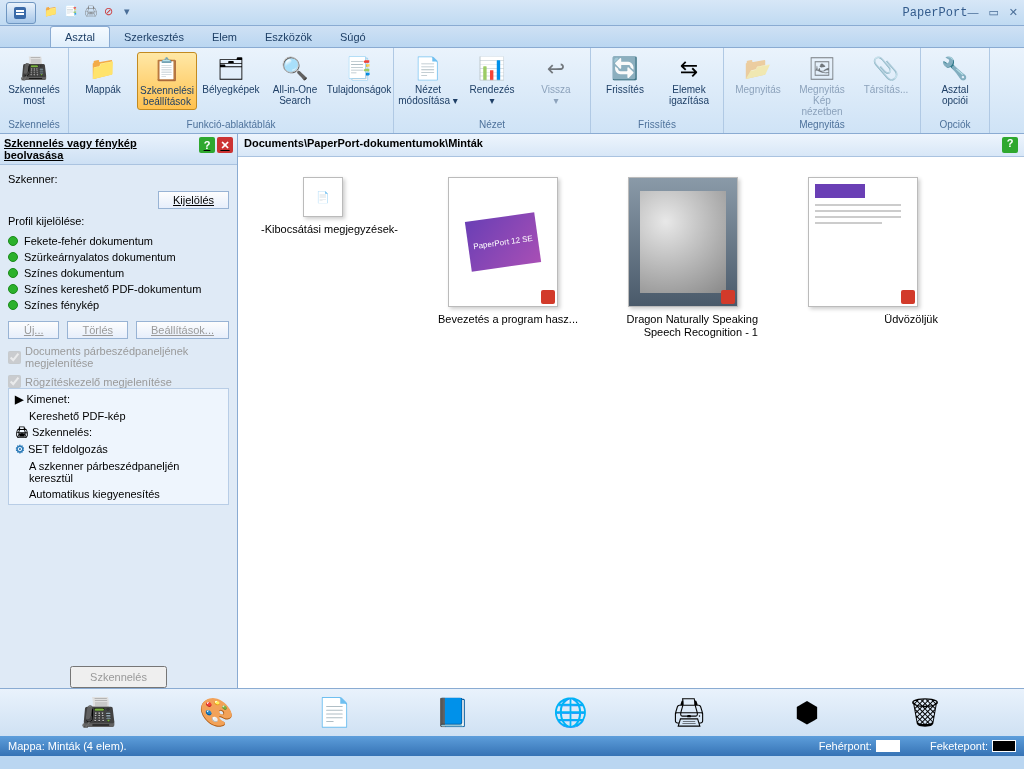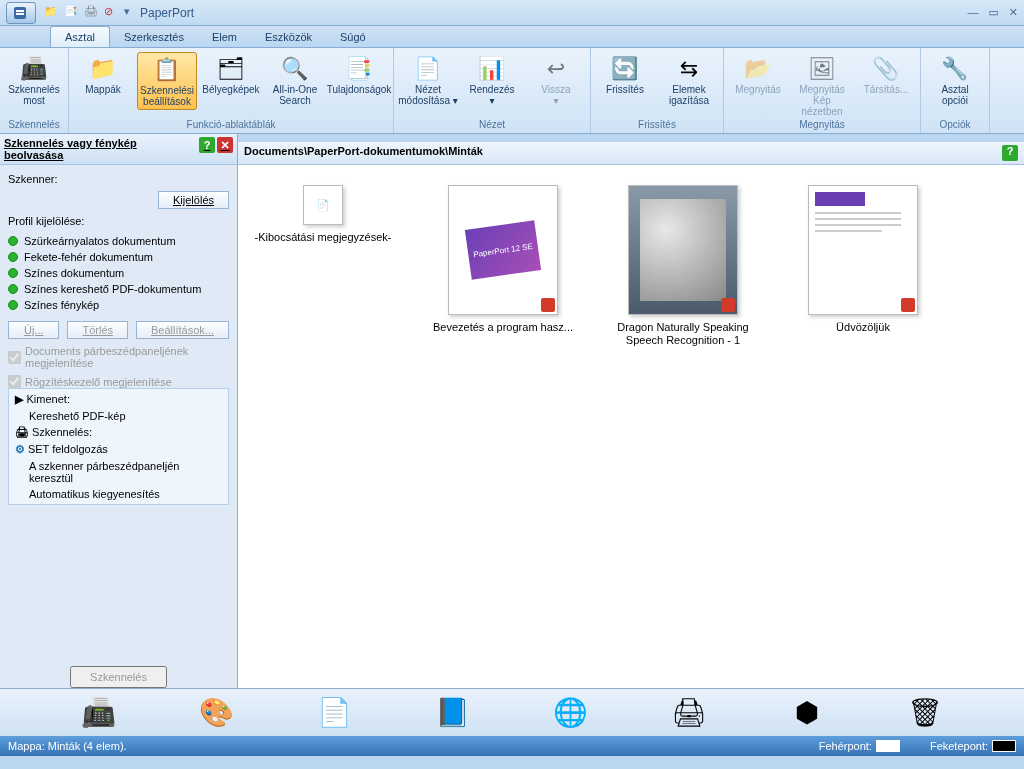--- a/index.html
+++ b/index.html
@@ -2,21 +2,21 @@
 <html><head>
 <meta charset="utf-8">
 <style>
 * { margin: 0; padding: 0; box-sizing: border-box; font-family: Tahoma, Arial, sans-serif; font-size: 11px; }
 body { background: #bad6f1; width: 1024px; height: 769px; overflow: hidden; }
 
 .titlebar { height: 26px; background: linear-gradient(#d7e7f7, #c0daf2); display: flex; align-items: center; padding: 0 6px; border-bottom: 1px solid #8aabd2; }
 .titlebar .app-btn { width: 30px; height: 22px; background: linear-gradient(#eaf3fc,#a7c7e9); border: 1px solid #6f96c1; border-radius: 3px; margin-right: 8px; display: flex; align-items: center; justify-content: center; }
 .titlebar .qat { display: flex; gap: 4px; align-items: center; }
 .titlebar .qat span { width: 16px; height: 16px; display: inline-block; }
-.titlebar .title { flex: 1; text-align: left; color: #335b8c; font-size: 12px; }
+.titlebar .title { flex: 1; text-align: right; color: #335b8c; font-size: 12px; font-family: Liberation Mono, monospace; }
 .titlebar .win-controls { display: flex; gap: 10px; color: #4a6e98; font-size: 14px; }
 
 .tabs { height: 22px; background: linear-gradient(#cfe1f4,#bad6f1); display: flex; align-items: flex-end; padding-left: 50px; border-bottom: 1px solid #8aabd2; }
 .tab { padding: 4px 14px; color: #1e3f66; cursor: pointer; }
 .tab.active { background: linear-gradient(#f5faff,#dfeefb); border: 1px solid #8aabd2; border-bottom: none; border-radius: 3px 3px 0 0; }
 
 .ribbon { height: 86px; background: linear-gradient(#eaf3fc,#cfe3f6); display: flex; border-bottom: 1px solid #8aabd2; }
 .rgroup { border-right: 1px solid #b0c9e4; padding: 2px 4px 0 4px; display: flex; flex-direction: column; }
 .rgroup .items { flex: 1; display: flex; gap: 4px; align-items: flex-start; padding-top: 2px; }
 .rgroup .label { text-align: center; color: #4e729b; height: 14px; font-size: 10px; }
@@ -43,30 +43,30 @@
 .btnrow button { flex: 1; text-decoration: underline; color: #333; }
 .btnrow button.disabled { color: #9a9a9a; }
 .chk { display: flex; align-items: center; gap: 4px; margin-top: 6px; color: #9a9a9a; }
 .info-sec { border: 1px solid #b8cde6; background: #eef5fd; margin-top: 0; padding: 2px; }
 .info-sec .ir { padding: 2px 4px; }
 .info-sec .ir.indent { padding-left: 18px; }
 .hint { padding: 10px 8px; }
 .scan-btn { text-align: center; margin-top: 6px; }
 .scan-btn button { color: #999; padding: 3px 18px; }
 
-.main { flex: 1; display: flex; flex-direction: column; background: #fff; margin-top: 8px; }
+.main { flex: 1; display: flex; flex-direction: column; background: #fff; }
 .crumb { background: linear-gradient(#eef5fd,#d8e7f7); padding: 3px 6px; border-bottom: 1px solid #aac3e0; font-weight: bold; display: flex; }
 .crumb .t { flex: 1; }
 .crumb .h { width: 16px; height: 16px; background: #2fa82f; color: #fff; text-align: center; border-radius: 2px; }
 .files { flex: 1; padding: 20px 10px; display: flex; gap: 30px; align-items: flex-start; }
 .file { width: 150px; text-align: center; }
 .thumb { width: 110px; height: 130px; margin: 0 auto 6px; border: 1px solid #bbb; background: #fff; box-shadow: 2px 2px 4px rgba(0,0,0,.2); position: relative; overflow: hidden; display: flex; flex-direction: column; align-items: center; justify-content: center; }
 .thumb.small { width: 40px; height: 40px; }
 .pdf-badge { position: absolute; bottom: 2px; right: 2px; width: 14px; height: 14px; background: #d23a2a; border-radius: 2px; }
-.fname { line-height: 13px; }
+.fname { line-height: 13px; text-align: right; }
 
 .bottombar { height: 48px; background: linear-gradient(#e9f2fc,#cfe1f3); border-top: 1px solid #8aabd2; display: flex; align-items: center; padding: 0 40px; }
 .bottombar .bi { flex: 1; text-align: center; font-size: 28px; cursor: pointer; }
 
 .statusbar { height: 20px; background: linear-gradient(#5d9edb,#3673b5); color: #fff; display: flex; align-items: center; padding: 0 8px; gap: 30px; }
 .statusbar .cell { display: flex; align-items: center; gap: 4px; }
 .sw { width: 24px; height: 12px; border: 1px solid #fff; }
 </style>
 </head>
 <body>
@@ -204,25 +204,25 @@
     </div>
     <div class="sp-body">
       <div class="row">Szkenner:</div>
       <div class="row" style="text-align:right">
         <button style="text-decoration:underline">Kijelölés</button>
       </div>
       <div class="row">Profil kijelölése:</div>
       <div class="profile-list" id="profiles">
           <div class="pi">
             <span class="dot"></span>
+            <span>Fekete-fehér dokumentum</span>
+          </div>
+          <div class="pi">
+            <span class="dot"></span>
             <span>Szürkeárnyalatos dokumentum</span>
-          </div>
-          <div class="pi">
-            <span class="dot"></span>
-            <span>Fekete-fehér dokumentum</span>
           </div>
           <div class="pi">
             <span class="dot"></span>
             <span>Színes dokumentum</span>
           </div>
           <div class="pi">
             <span class="dot"></span>
             <span>Színes kereshető PDF-dokumentum</span>
           </div>
           <div class="pi">

